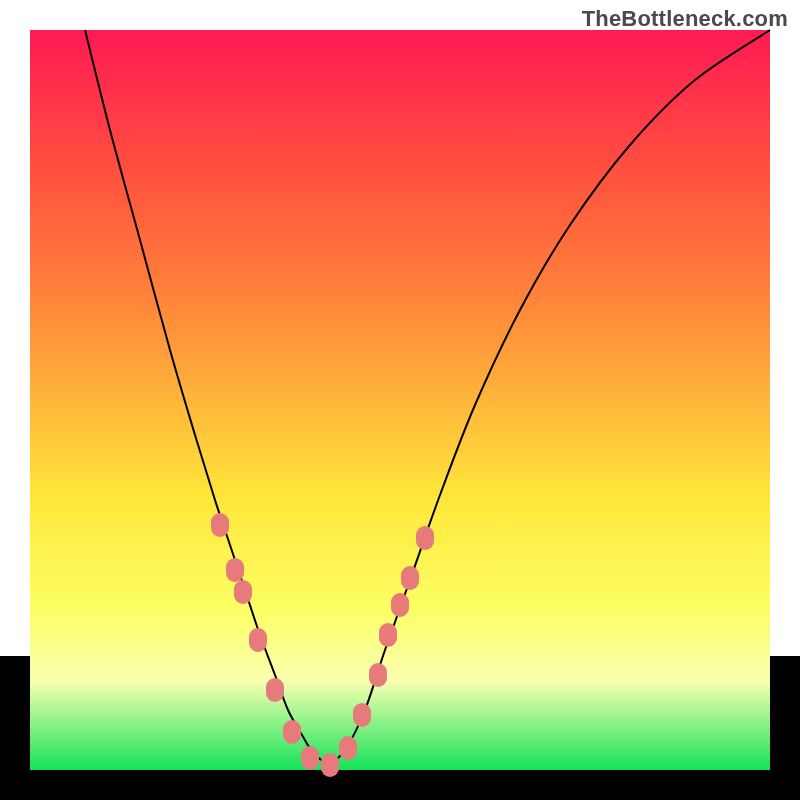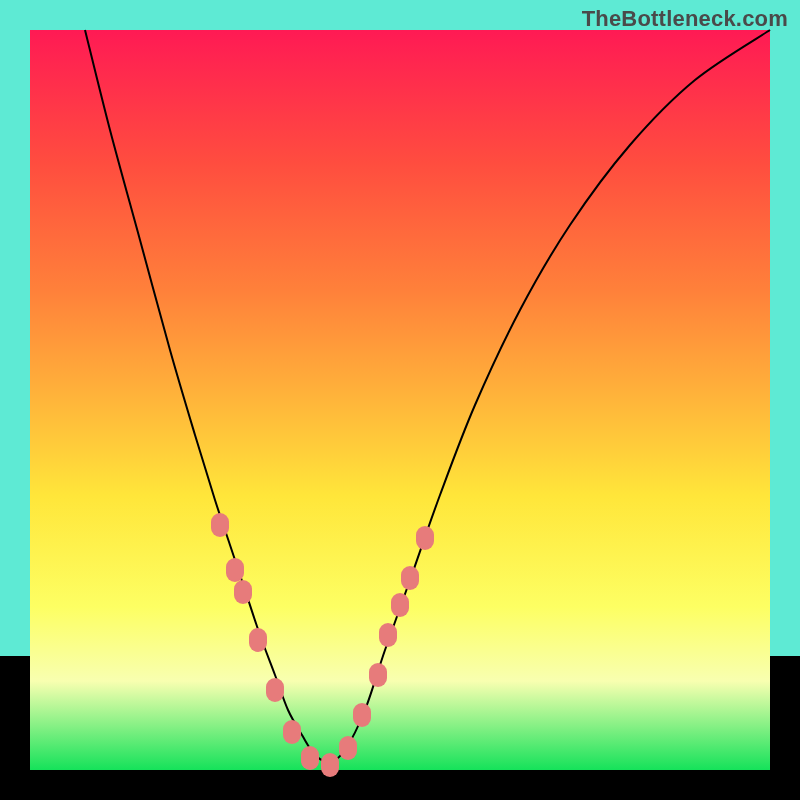--- a/index.html
+++ b/index.html
@@ -10,21 +10,21 @@
     background: #000;
     overflow: hidden;
     font-family: Arial, Helvetica, sans-serif;
   }
   .frame {
     position: absolute;
     left: 0;
     top: 0;
     width: 800px;
     height: 656px;
-    background: #5eead4;
+    background: #ffffff;
   }
   .plot {
     position: absolute;
     left: 30px;
     top: 30px;
     width: 740px;
     height: 740px;
     background: linear-gradient(
       to bottom,
       #ff1a54 0%,

